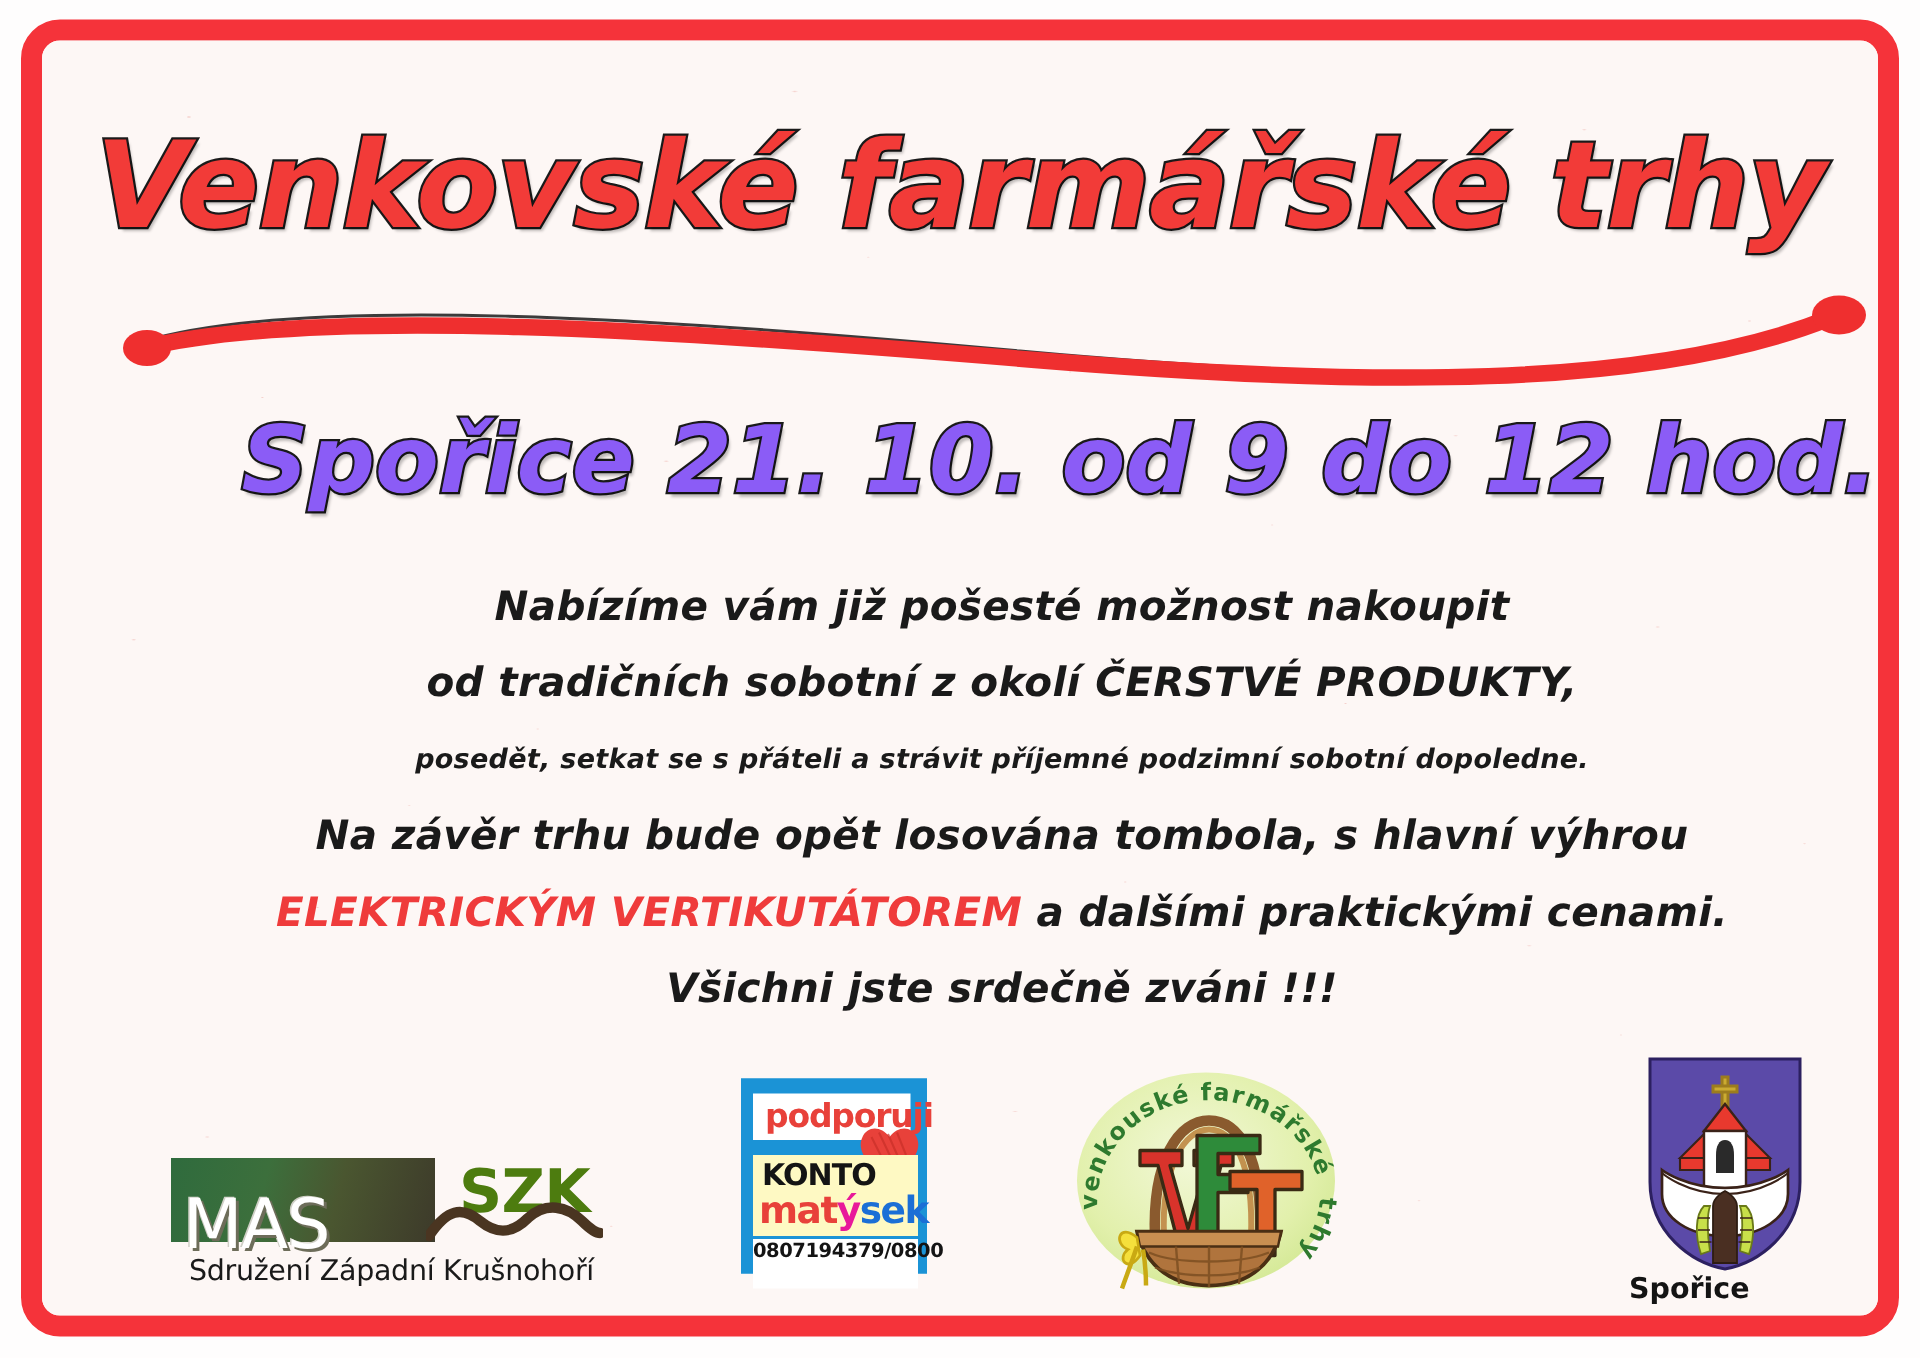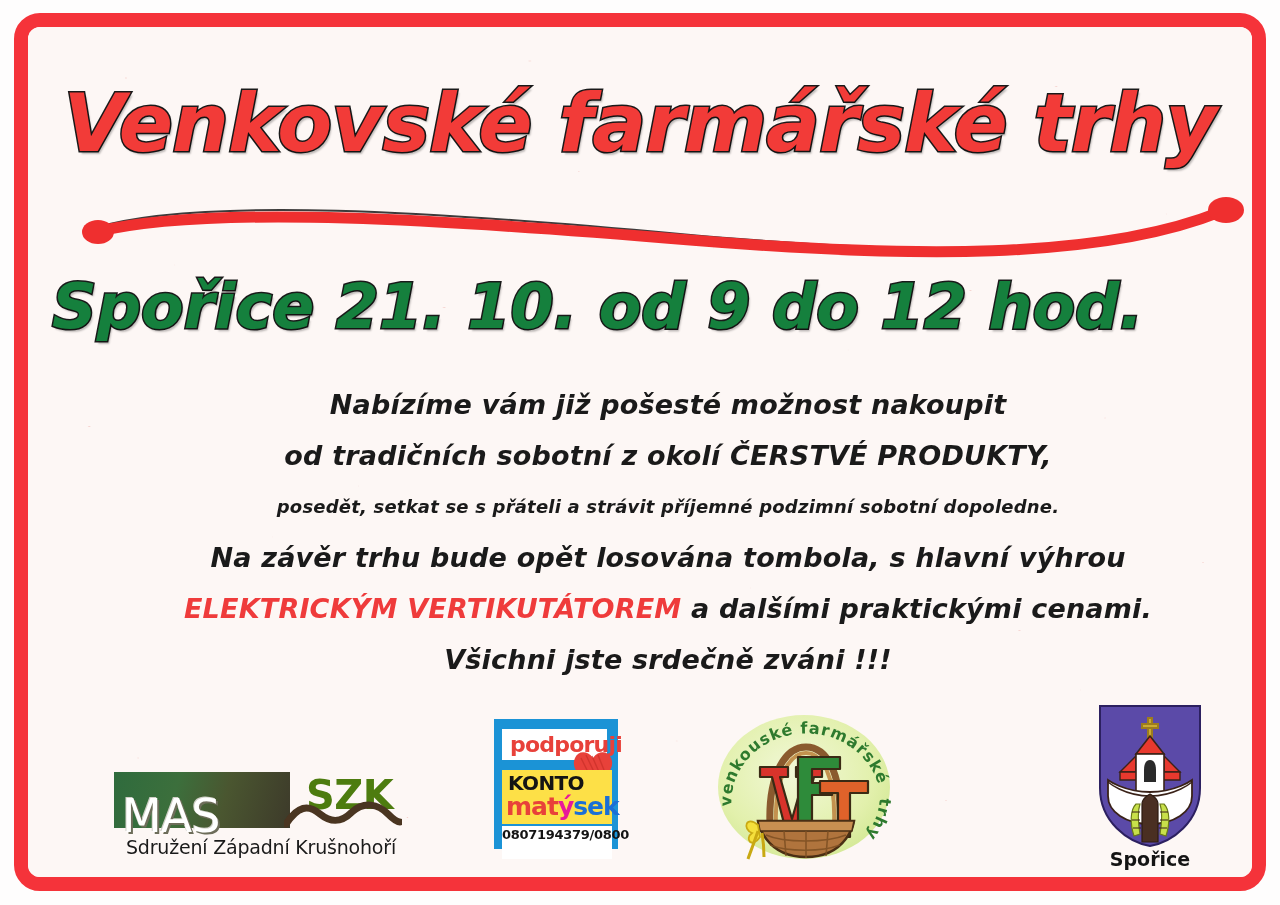--- a/index.html
+++ b/index.html
@@ -102,32 +102,31 @@
     width: 1180px;
     height: 80px;
   }
 
   
   .subtitle {
     position: absolute;
     top: 243px;
     left: 0;
     width: 100%;
-    text-align: left;
+    text-align: right;
     font-family: "DejaVu Sans", sans-serif;
     font-size: 62px;
     font-weight: bold;
     font-style: italic;
-    color: #15803d;
+    color: #8b5cf6;
     letter-spacing: 0px;
     white-space: nowrap;
     -webkit-text-stroke: 3px #1a1a1a;
     paint-order: stroke fill;
     text-shadow: 2px 3px 2px rgba(0,0,0,.25);
-    padding-left: 24px;
   }
 
   
   .body-block {
     position: absolute;
     top: 352px;
     left: 40px;
     width: 1200px;
     text-align: center;
   }
@@ -207,21 +206,21 @@
   .mt-podporuji {
     position: absolute; left: 8px; top: 3px;
     font-family: "DejaVu Sans", sans-serif;
     font-size: 22px; font-weight: bold; color: #e8413a;
     letter-spacing: -.8px; line-height: 25px; text-align: right;
   }
   .mt-heart { position: absolute; left: 72px; top: 22px; width: 48px; height: 48px; }
   .mt-row2 {
     position: absolute; left: 5px; top: 48px;
     width: 110px; height: 54px;
-    background: #fde047;
+    background: #fef9c3;
   }
   .mt-konto {
     position: absolute; left: 6px; top: 1px;
     font-family: "DejaVu Sans", sans-serif;
     font-size: 20px; font-weight: bold; color: #141414;
     letter-spacing: -.6px;
   }
   .mt-matysek {
     position: absolute; left: 4px; top: 23px;
     font-family: "DejaVu Sans", sans-serif;
@@ -244,21 +243,21 @@
     letter-spacing: -.3px;
   }
 
   
   .vft-logo { position: absolute; left: 686px; top: 15px; width: 180px; height: 160px; }
 
   
   .coa-logo { position: absolute; left: 1058px; top: 8px; width: 128px; }
   .coa-caption {
     position: absolute; left: 0; top: 148px; width: 128px;
-    text-align: center;
+    text-align: left;
     font-family: "DejaVu Sans", sans-serif;
     font-size: 19px; font-weight: bold; color: #141414;
   }
 </style>
 </head>
 <body>
 
 <div class="poster">
   <div class="frame">
     <div class="paper-texture"></div>

